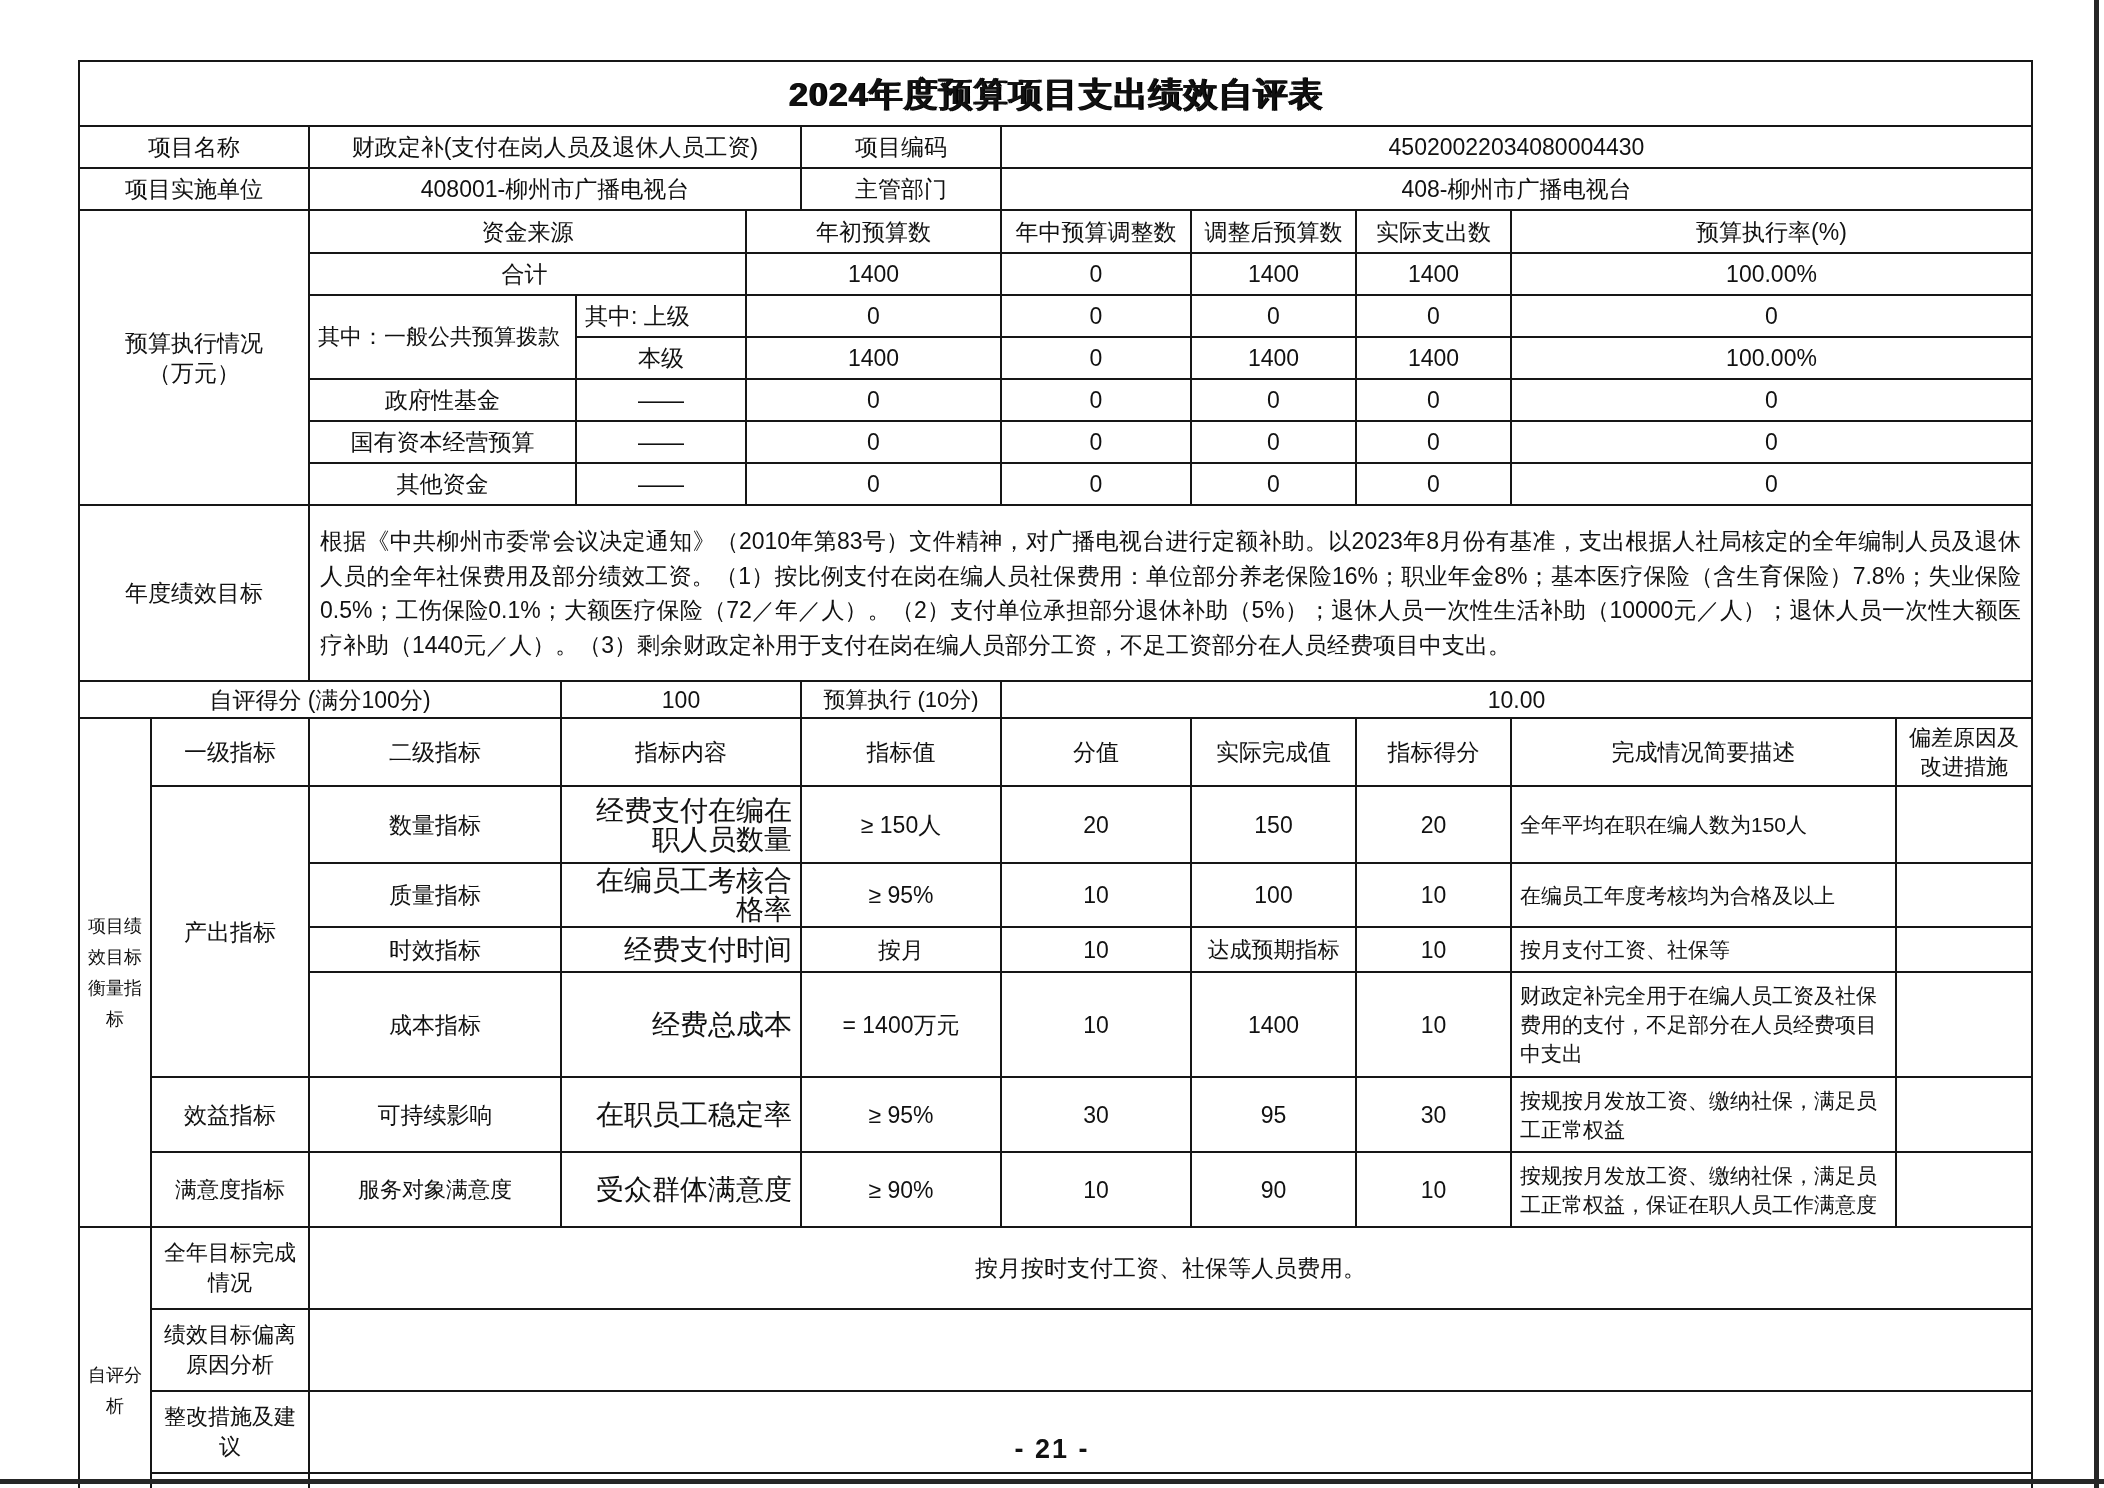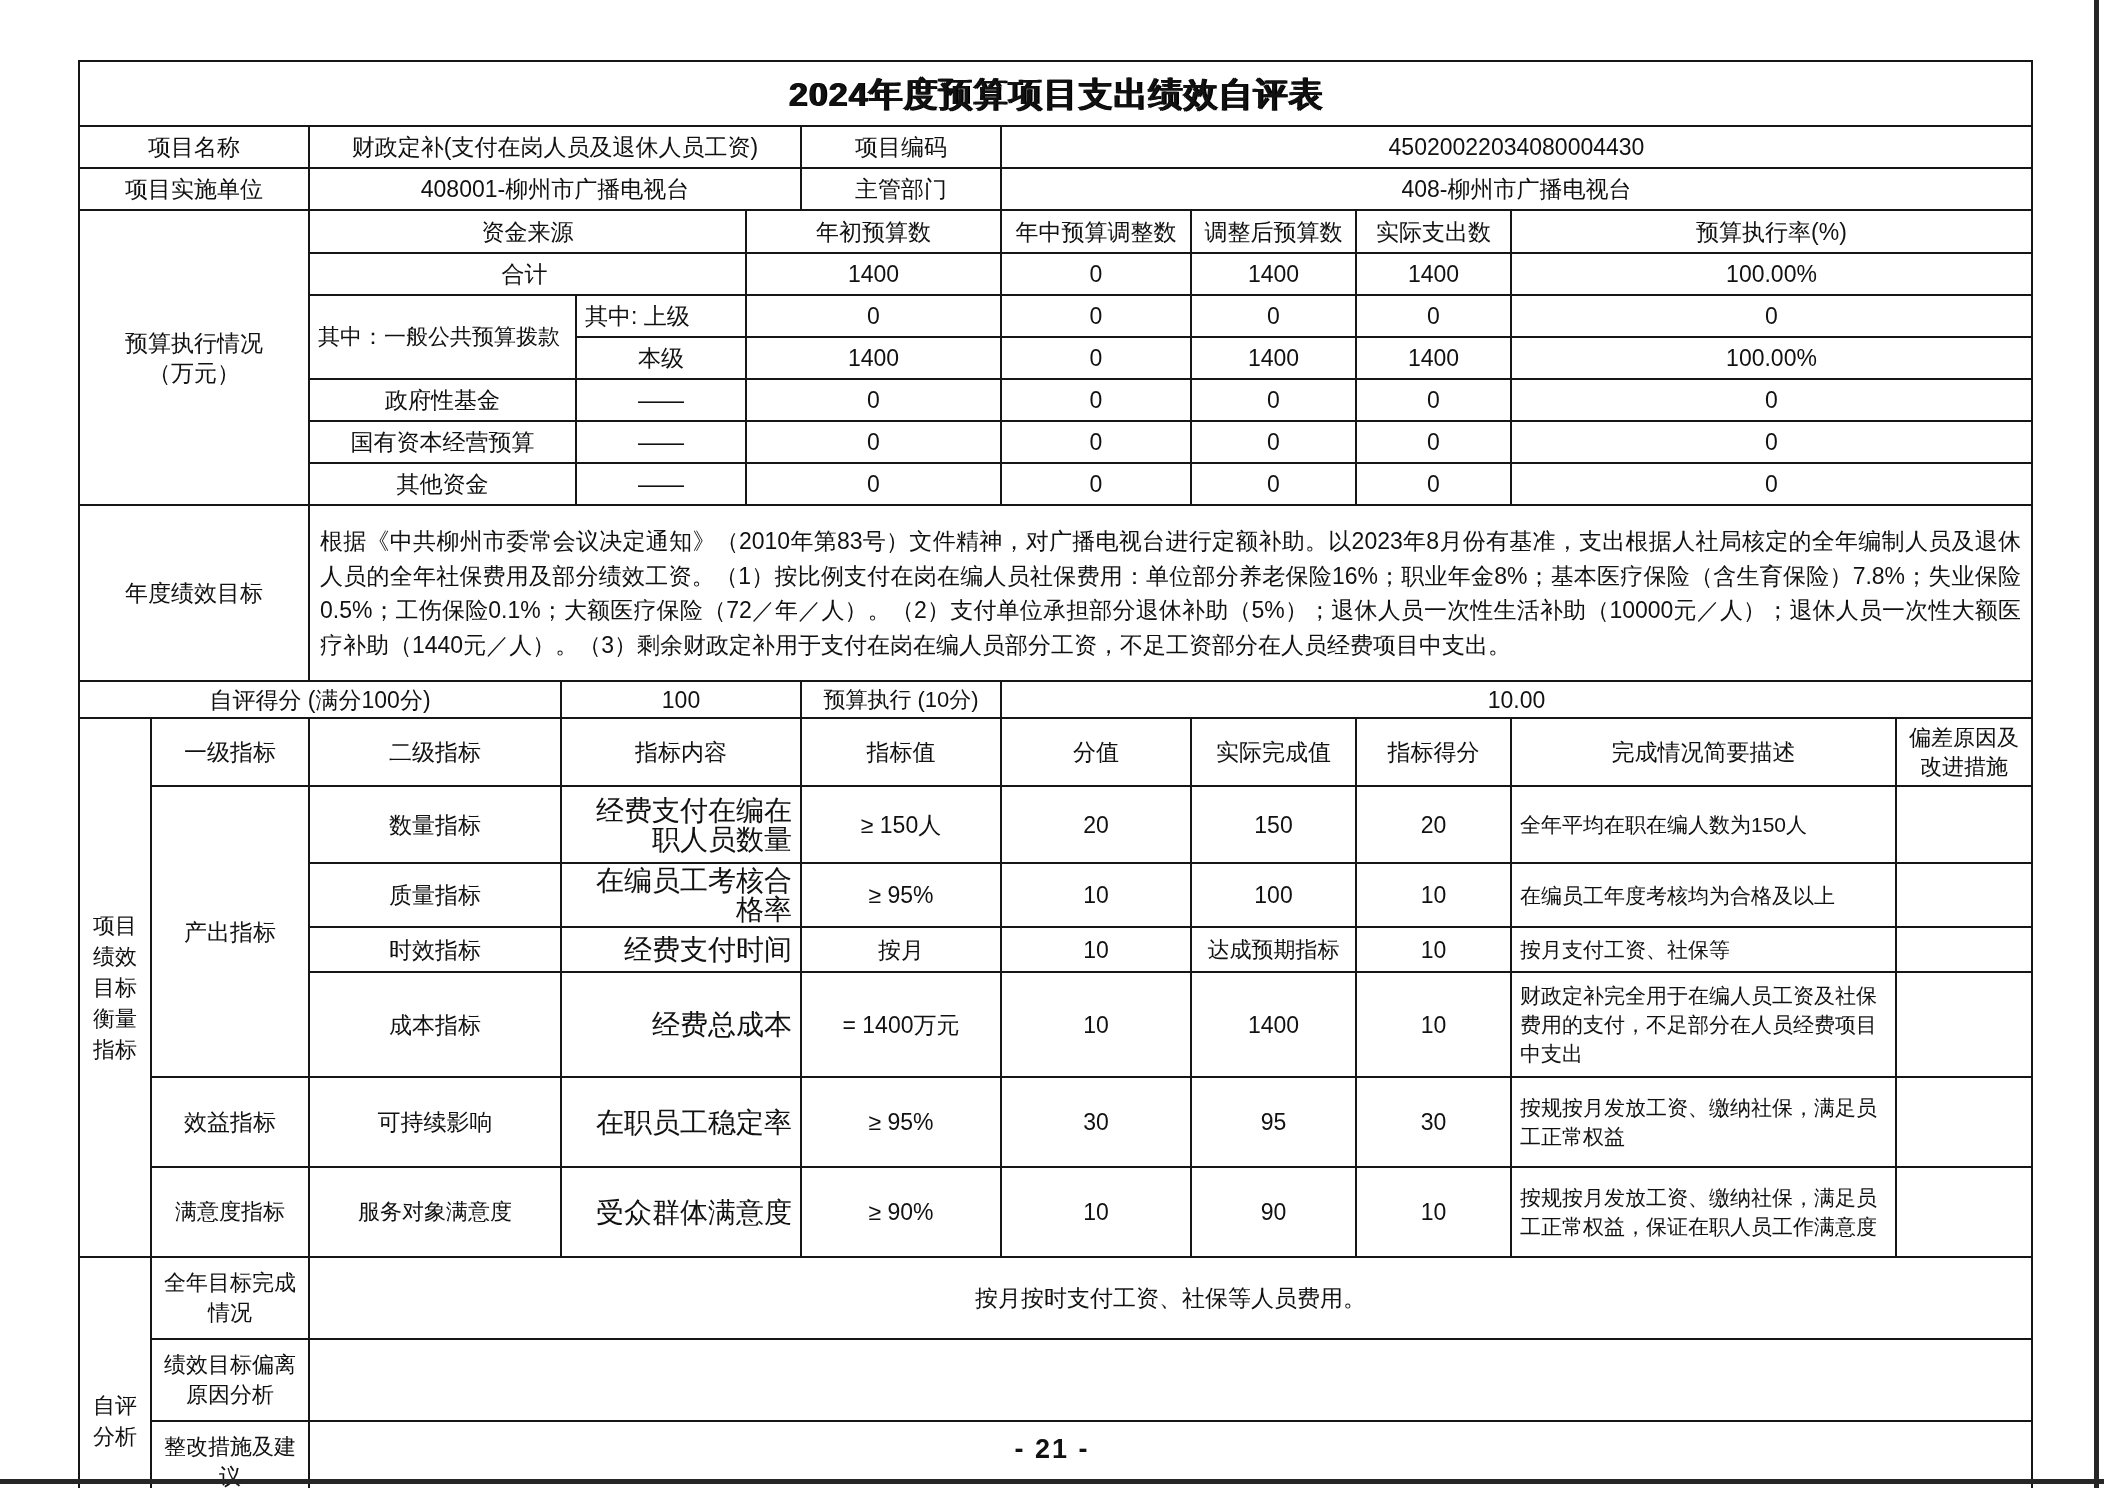--- a/index.html
+++ b/index.html
@@ -8,31 +8,31 @@
   .sheet{position:absolute;left:78px;top:60px;width:1953px;}
   table.tbl{border-collapse:collapse;table-layout:fixed;width:1953px;}
   table.tbl + table.tbl{margin-top:-2px;}
   td{border:2px solid #161616;text-align:center;vertical-align:middle;
      font-size:23px;line-height:30px;padding:0 6px;overflow:hidden;}
   .b{font-weight:normal;margin-left:9px;}
   .l{text-align:left;}
   .r{text-align:center;}
   .title{font-size:34px;font-weight:bold;letter-spacing:1px;text-shadow:1.6px 0 0 #000;}
   .prewrap{white-space:pre-line;}
-  .side{word-break:break-all;padding:0 4px;font-size:22px;line-height:31px;}
+  .side{word-break:break-all;padding:0 4px;font-size:18px;line-height:31px;}
   .wrap6{word-break:break-all;font-size:22px;line-height:30px;padding:10px 10px;}
   .fit{font-size:22px;}
   .goaltext{font-size:23px;line-height:34.5px;text-align:left;padding:18px 10px;text-align:justify;}
   .content{text-align:right;font-size:28px;line-height:29px;padding:2px 8px;word-break:break-all;}
   .desc{text-align:left;font-size:21px;line-height:29px;padding:2px 8px;word-break:break-all;}
   .hdr-small{font-size:22px;line-height:29px;padding:0 2px;word-break:break-all;}
   .padr{padding-right:12px;}
   .padl{padding-left:8px;}
   .h65{height:65px}.h42{height:42px}.h43{height:43px}.h142{height:142px}.h44{height:37px}
-  .h68{height:68px}.h77{height:77px}.h45{height:45px}.h105{height:105px}.h75{height:90px}
+  .h68{height:68px}.h77{height:77px}.h45{height:45px}.h105{height:105px}.h75{height:75px}
   .h55{height:55px}.h60{height:60px}
   .page-number{position:absolute;left:0;width:2104px;top:1434px;text-align:center;
                font-size:27px;font-weight:bold;letter-spacing:2px;}
   .edge-right{position:absolute;top:0;left:2094px;width:5px;height:1488px;background:#262626;}
   .edge-bottom{position:absolute;left:0;top:1479px;width:2104px;height:5px;background:#262626;}
 </style>
 </head>
 <body>
 
 <div class="page">

